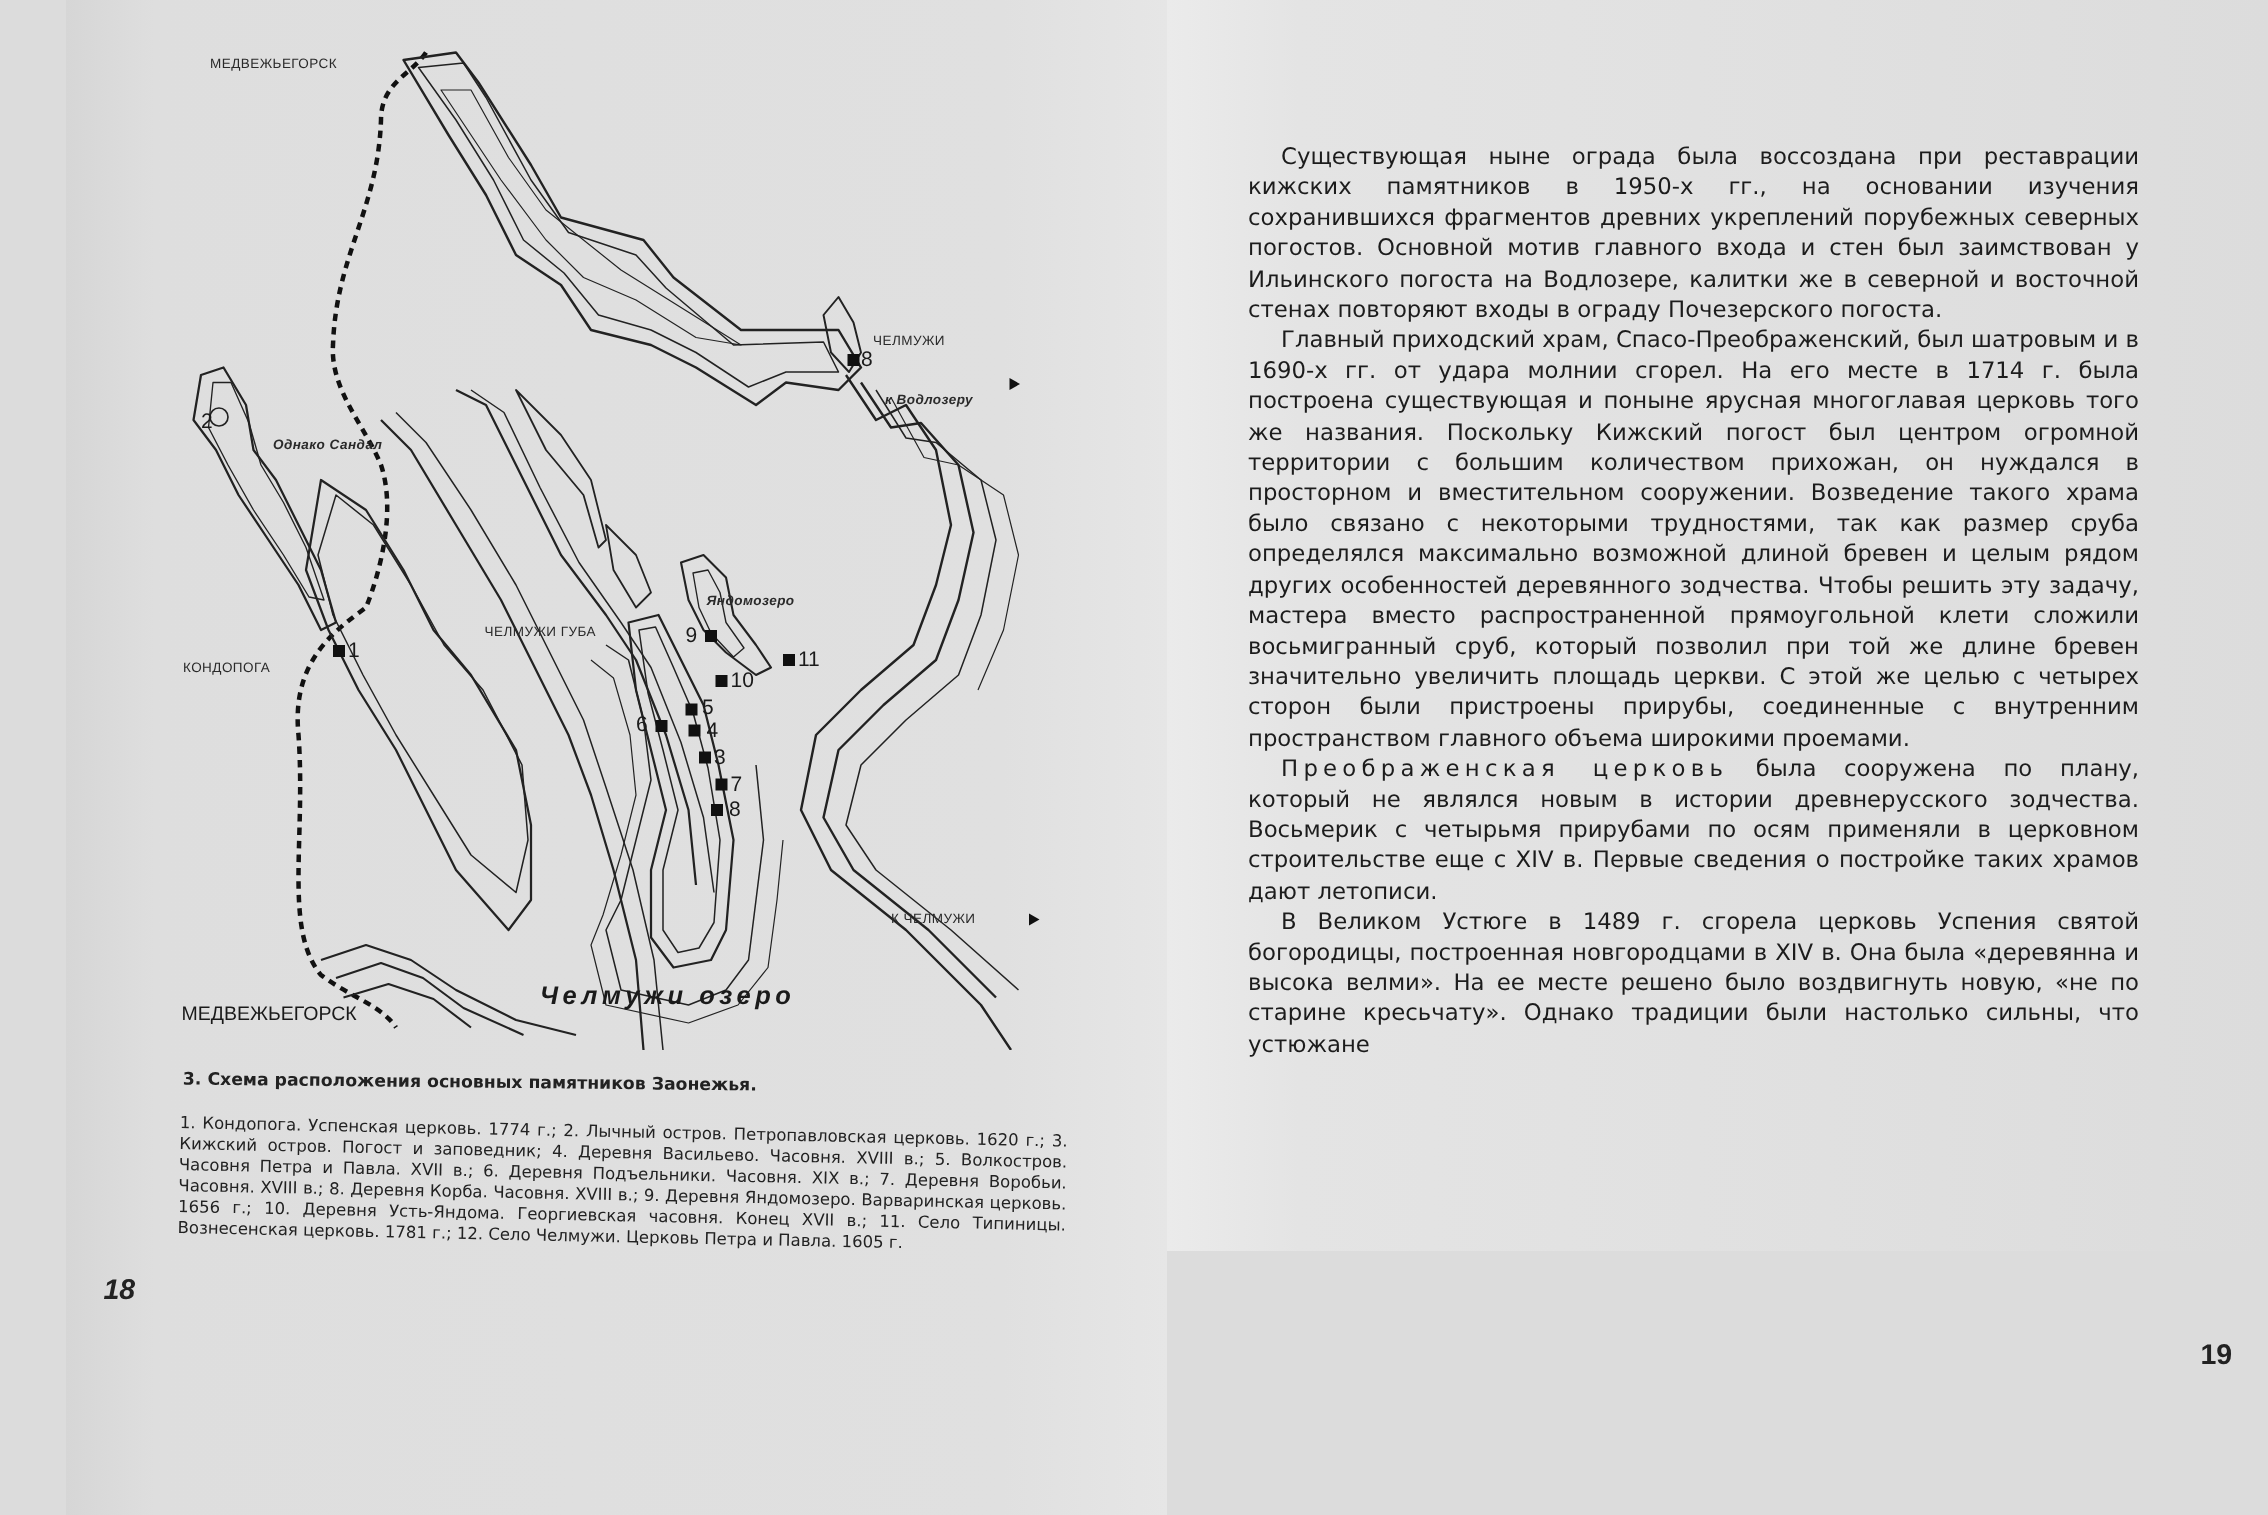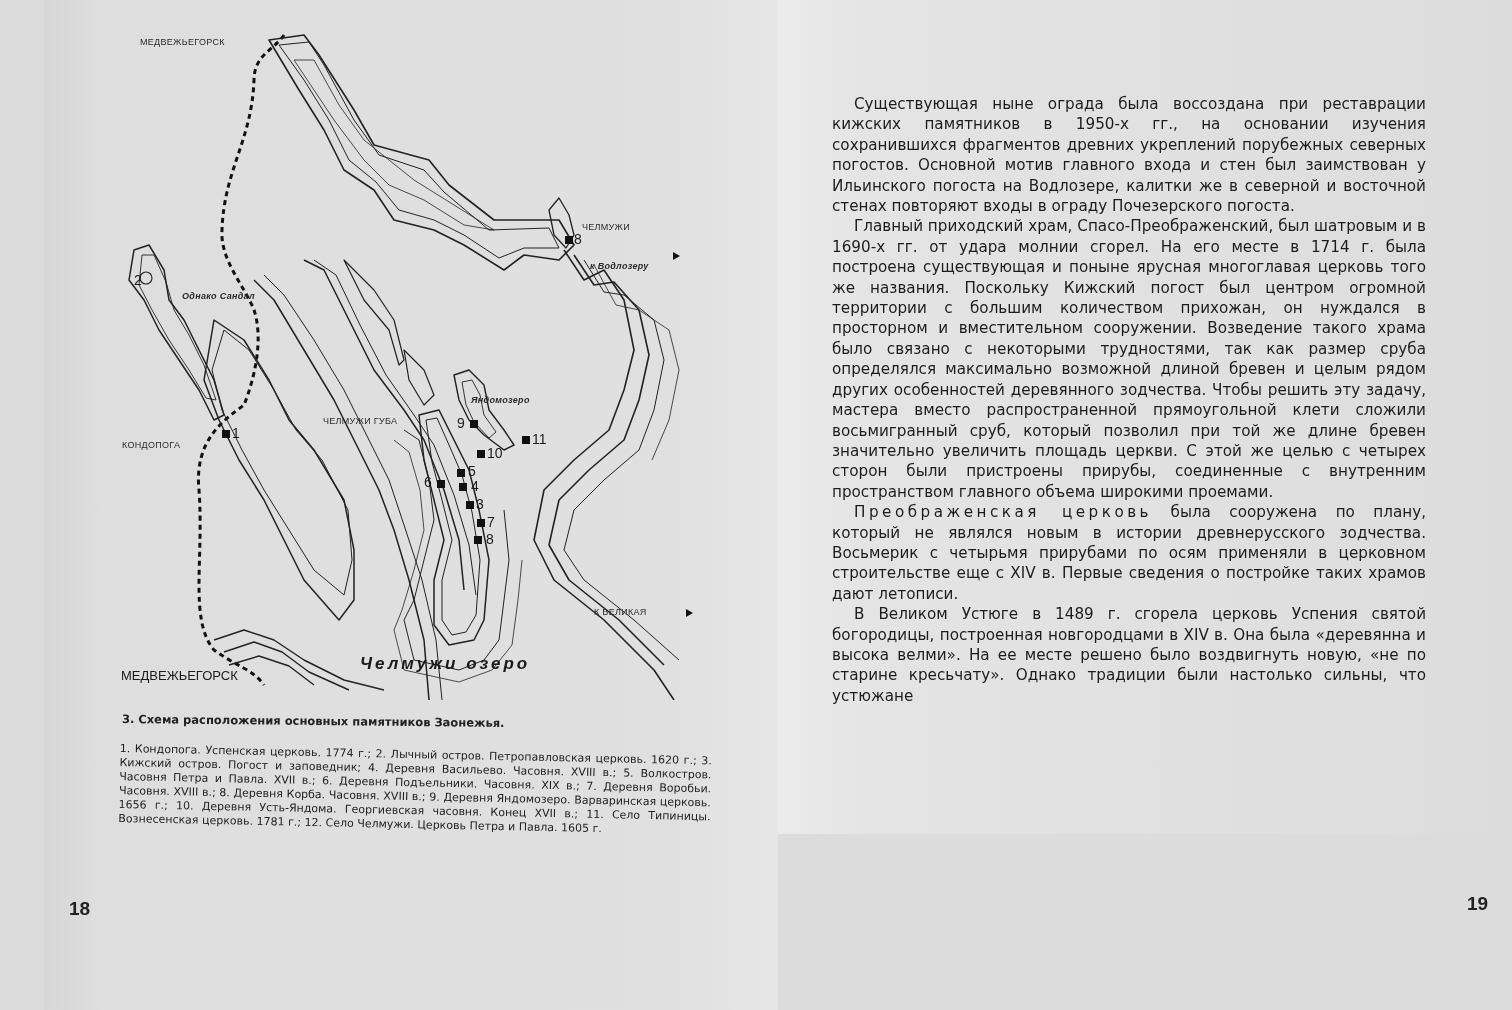--- a/index.html
+++ b/index.html
@@ -121,21 +121,21 @@
       </svg>
 
       <span class="map-label" style="left:36px; top:17px;">МЕДВЕЖЬЕГОРСК</span>
       <span class="map-label" style="left:478px; top:202px;">ЧЕЛМУЖИ</span>
       <span class="map-label lake" style="left:486px; top:241px;">к Водлозеру</span>
       <span class="arrow" style="left:569px; top:232px;"></span>
       <span class="map-label lake" style="left:78px; top:271px;">Однако Сандал</span>
       <span class="map-label lake" style="left:367px; top:375px;">Яндомозеро</span>
       <span class="map-label" style="left:219px; top:396px;">ЧЕЛМУЖИ ГУБА</span>
       <span class="map-label" style="left:18px; top:420px;">КОНДОПОГА</span>
-      <span class="map-label" style="left:490px; top:587px;">К ВЕЛИКАЯ</span>
+      <span class="map-label" style="left:490px; top:587px;">К ЧЕЛМУЖИ</span>
       <span class="arrow" style="left:582px; top:589px;"></span>
       <span class="map-label big" style="left:17px; top:648px;">МЕДВЕЖЬЕГОРСК</span>
       <span class="map-label onega" style="left:256px; top:634px;">Челмужи озеро</span>
 
       <span class="site-marker" style="left:118px; top:410px;"></span>
       <span class="map-num" style="left:128px; top:405px;">1</span>
       <span class="map-num" style="left:30px; top:252px;">2</span>
       <span class="site-marker" style="left:362px; top:481px;"></span>
       <span class="map-num" style="left:372px; top:476px;">3</span>
       <span class="site-marker" style="left:355px; top:463px;"></span>
@@ -153,21 +153,21 @@
       <span class="site-marker" style="left:373px; top:430px;"></span>
       <span class="map-num" style="left:383px; top:425px;">10</span>
       <span class="site-marker" style="left:418px; top:416px;"></span>
       <span class="map-num" style="left:428px; top:411px;">11</span>
       <span class="site-marker" style="left:461px; top:216px;"></span>
       <span class="map-num" style="left:470px; top:211px;">8</span>
     </div>
 
     <div class="caption">3. Схема расположения основных памятников Заонежья.</div>
     <div class="legend">1. Кондопога. Успенская церковь. 1774 г.; 2. Лычный остров. Петропавловская церковь. 1620 г.; 3. Кижский остров. Погост и заповедник; 4. Деревня Васильево. Часовня. XVIII в.; 5. Волкостров. Часовня Петра и Павла. XVII в.; 6. Деревня Подъельники. Часовня. XIX в.; 7. Деревня Воробьи. Часовня. XVIII в.; 8. Деревня Корба. Часовня. XVIII в.; 9. Деревня Яндомозеро. Варваринская церковь. 1656 г.; 10. Деревня Усть-Яндома. Георгиевская часовня. Конец XVII в.; 11. Село Типиницы. Вознесенская церковь. 1781 г.; 12. Село Челмужи. Церковь Петра и Павла. 1605 г.</div>
-    <div class="pagenum" style="left:25px; top:898px;">18</div>
+    <div class="pagenum" style="left:25px; top:850px;font-style:italic;">18</div>
   </div>
 
   <div class="page-right">
     <div class="pagenum" style="left:689px; top:893px;">19</div>
   </div>
 </div>
 
 <div class="body-text">
   <p>Существующая ныне ограда была воссоздана при реставрации кижских памятников в 1950-х гг., на основании изучения сохранившихся фрагментов древних укреплений порубежных северных погостов. Основной мотив главного входа и стен был заимствован у Ильинского погоста на Водлозере, калитки же в северной и восточной стенах повторяют входы в ограду Почезерского погоста.</p>
   <p>Главный приходский храм, Спасо-Преображенский, был шатровым и в 1690-х гг. от удара молнии сгорел. На его месте в 1714 г. была построена существующая и поныне ярусная многоглавая церковь того же названия. Поскольку Кижский погост был центром огромной территории с большим количеством прихожан, он нуждался в просторном и вместительном сооружении. Возведение такого храма было связано с некоторыми трудностями, так как размер сруба определялся максимально возможной длиной бревен и целым рядом других особенностей деревянного зодчества. Чтобы решить эту задачу, мастера вместо распространенной прямоугольной клети сложили восьмигранный сруб, который позволил при той же длине бревен значительно увеличить площадь церкви. С этой же целью с четырех сторон были пристроены прирубы, соединенные с внутренним пространством главного объема широкими проемами.</p>

